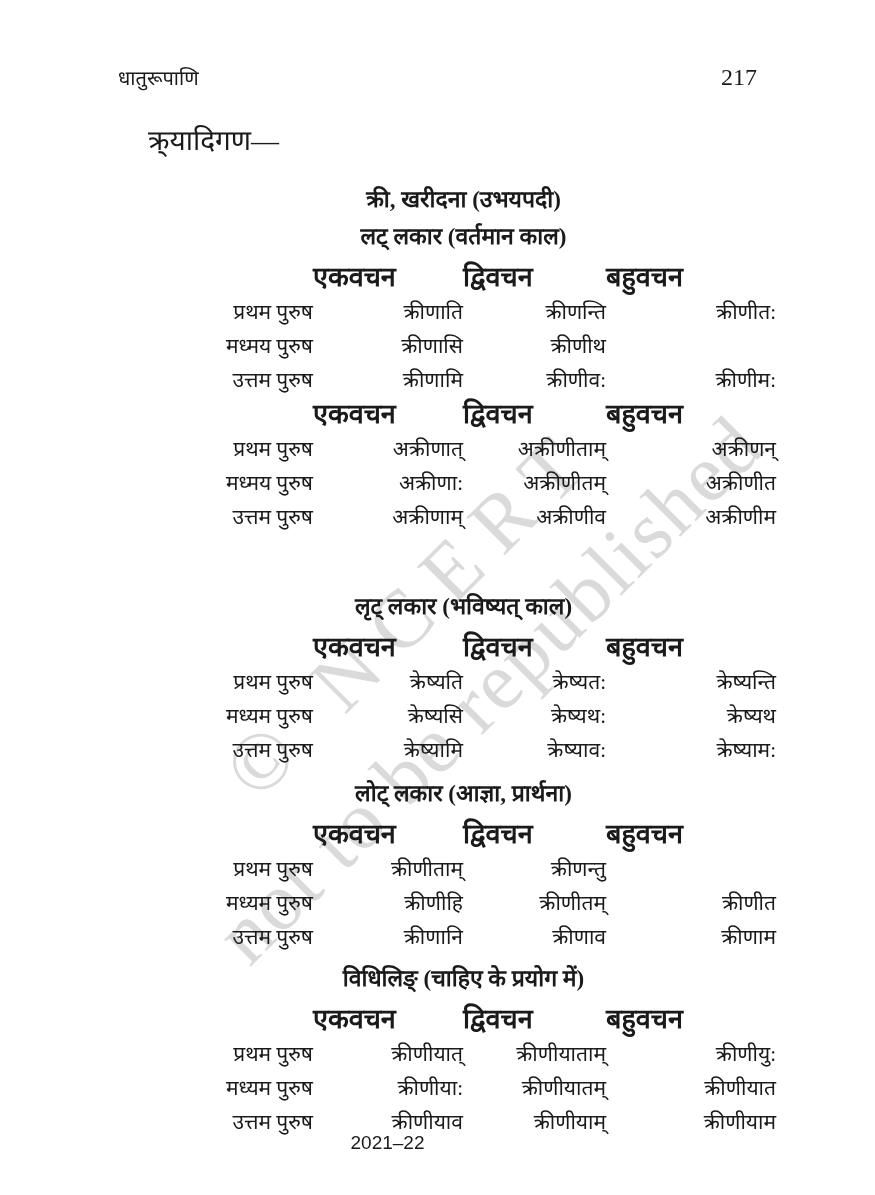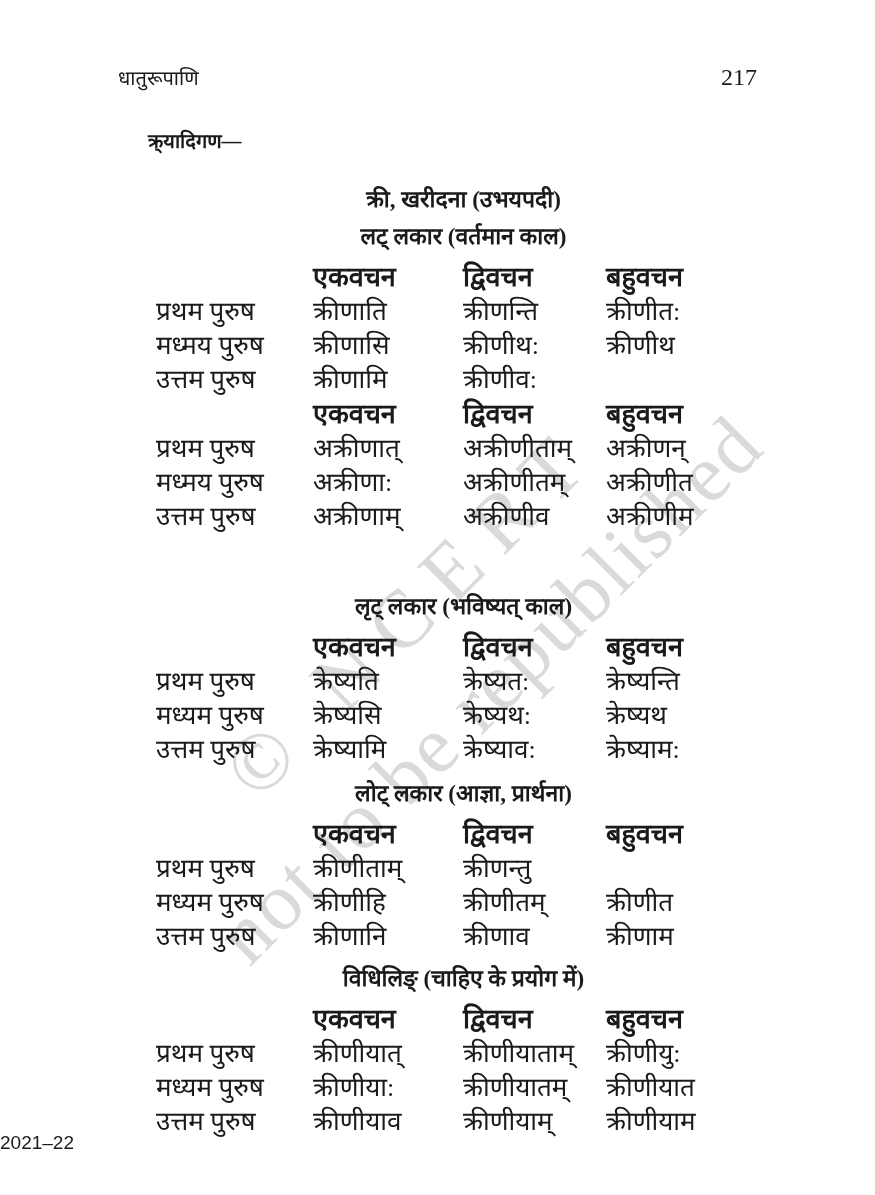--- a/index.html
+++ b/index.html
@@ -36,38 +36,39 @@
     position:absolute; left:118px; top:2px;
     font-size:20px; line-height:28px;
   }
   .page-number {
     position:absolute; right:118px; top:0;
     font-size:24px; line-height:30px;
     font-family:"Liberation Serif","DejaVu Serif",serif;
   }
   .group-heading {
     position:absolute; left:148px; top:122px;
-    font-size:20px; font-weight:bold; line-height:38px;
+    font-size:28px; font-weight:normal; line-height:38px;
   }
 
   .section { position:absolute; left:8px; width:875px; }
   .sec-headings { width:100%; padding-left:36px; box-sizing:border-box; text-align:center; }
   .sec-heading { font-size:23px; font-weight:bold; line-height:37px; white-space:nowrap; }
 
   .grid-row {
     display:grid;
     grid-template-columns:157px 150px 143px 170px;
     margin-left:148px;
   }
   .col-head-row { margin-top:5px; }
   .col-head { font-size:27px; font-weight:bold; line-height:35px; white-space:nowrap; }
-  .person-label, .form-cell { font-size:26px; line-height:34px; white-space:nowrap; }
+  .person-label, .form-cell { font-size:21px; line-height:34px; white-space:nowrap;text-align:right; }
 
   .page-footer {
     position:absolute; top:1130px; left:0; width:775px;
+    text-align:center;
     font-family:"Liberation Sans","DejaVu Sans",sans-serif;
     font-size:19px; line-height:26px;
   }
 </style>
 </head>
 <body>
 
 <div class="page">
 
   <div class="watermark" style="color: rgb(218, 218, 218);">
@@ -98,27 +99,27 @@
           </div>
           <div class="grid-row">
             <div class="person-label">प्रथम पुरुष</div>
             <div class="form-cell">क्रीणाति</div>
             <div class="form-cell">क्रीणन्ति</div>
             <div class="form-cell">क्रीणीत:</div>
           </div>
           <div class="grid-row">
             <div class="person-label">मध्मय पुरुष</div>
             <div class="form-cell">क्रीणासि</div>
-            <div class="form-cell">क्रीणीथ:</div>
             <div class="form-cell">क्रीणीथ</div>
           </div>
           <div class="grid-row">
             <div class="person-label">उत्तम पुरुष</div>
             <div class="form-cell">क्रीणामि</div>
             <div class="form-cell">क्रीणीव:</div>
+            <div class="form-cell">क्रीणीम:</div>
           </div>
         </div>
         <div class="section" style="top: 392px;">
           <div class="grid-row col-head-row">
             <div></div>
             <div class="col-head">एकवचन</div>
             <div class="col-head">द्विवचन</div>
             <div class="col-head">बहुवचन</div>
           </div>
           <div class="grid-row">

